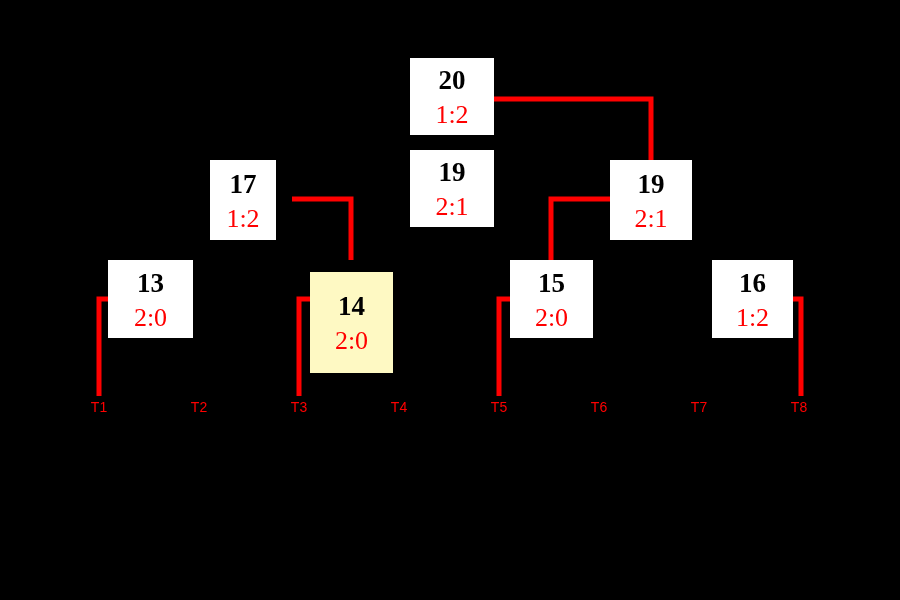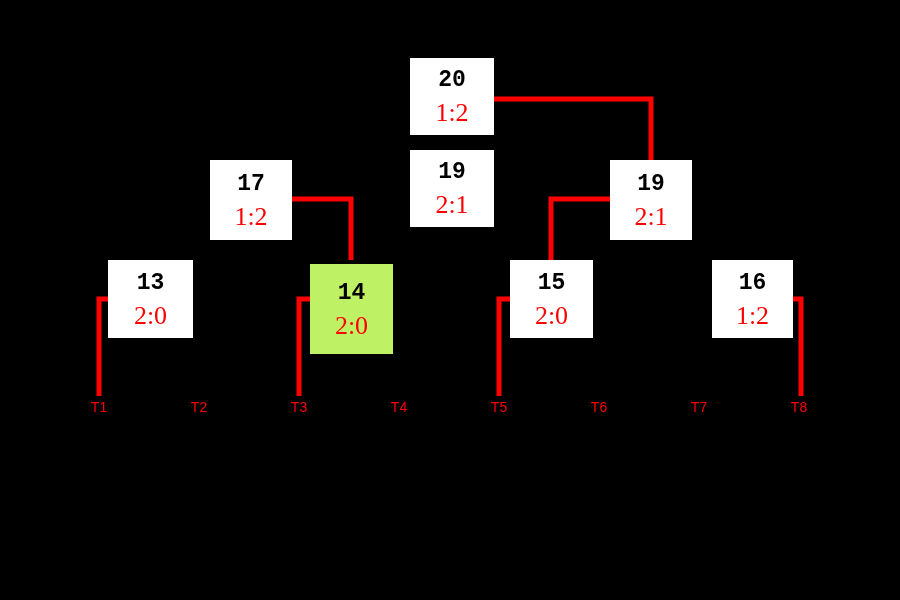--- a/index.html
+++ b/index.html
@@ -29,23 +29,23 @@
     box-sizing: border-box;
     display: flex;
     flex-direction: column;
     align-items: center;
     justify-content: center;
     z-index: 5;
   }
   .node-id {
     color: #000000;
     font-weight: bold;
-    font-size: 23px;
+    font-size: 27px;
     line-height: 1;
-    font-family: Liberation Mono, monospace;
+    font-family: Liberation Serif, serif;
     margin-top: 2px;
   }
   .node-score {
     color: #ff0000;
     font-weight: normal;
     font-size: 26px;
     line-height: 1;
     font-family: "Liberation Serif", serif;
     margin-top: 8px;
   }
@@ -82,29 +82,29 @@
         <div class="node-score" style="color: rgb(255, 0, 0);">1:2</div>
       </div>
       <div class="node" style="left: 410px; top: 150px; width: 84px; height: 77px; background: rgb(255, 255, 255);">
         <div class="node-id" style="color: rgb(0, 0, 0);">19</div>
         <div class="node-score" style="color: rgb(255, 0, 0);">2:1</div>
       </div>
       <div class="node" style="left: 610px; top: 160px; width: 82px; height: 80px; background: rgb(255, 255, 255);">
         <div class="node-id" style="color: rgb(0, 0, 0);">19</div>
         <div class="node-score" style="color: rgb(255, 0, 0);">2:1</div>
       </div>
-      <div class="node" style="left: 210px; top: 160px; width: 82px; height: 80px; background: rgb(255, 255, 255);">
+      <div class="node" style="left: 210px; top: 160px; width: 66px; height: 80px; background: rgb(255, 255, 255);">
         <div class="node-id" style="color: rgb(0, 0, 0);">17</div>
         <div class="node-score" style="color: rgb(255, 0, 0);">1:2</div>
       </div>
       <div class="node" style="left: 108px; top: 260px; width: 85px; height: 78px; background: rgb(255, 255, 255);">
         <div class="node-id" style="color: rgb(0, 0, 0);">13</div>
         <div class="node-score" style="color: rgb(255, 0, 0);">2:0</div>
       </div>
-      <div class="node" style="left: 310px; top: 264px; width: 83px; height: 90px; background: #bef264;">
+      <div class="node" style="left: 310px; top: 272px; width: 83px; height: 101px; background: #fef9c3;">
         <div class="node-id" style="color: rgb(0, 0, 0);">14</div>
         <div class="node-score" style="color: rgb(255, 0, 0);">2:0</div>
       </div>
       <div class="node" style="left: 510px; top: 260px; width: 83px; height: 78px; background: #ffffff;">
         <div class="node-id" style="color: rgb(0, 0, 0);">15</div>
         <div class="node-score" style="color: rgb(255, 0, 0);">2:0</div>
       </div>
       <div class="node" style="left: 712px; top: 260px; width: 81px; height: 78px; background: rgb(255, 255, 255);">
         <div class="node-id" style="color: rgb(0, 0, 0);">16</div>
         <div class="node-score" style="color: rgb(255, 0, 0);">1:2</div>

